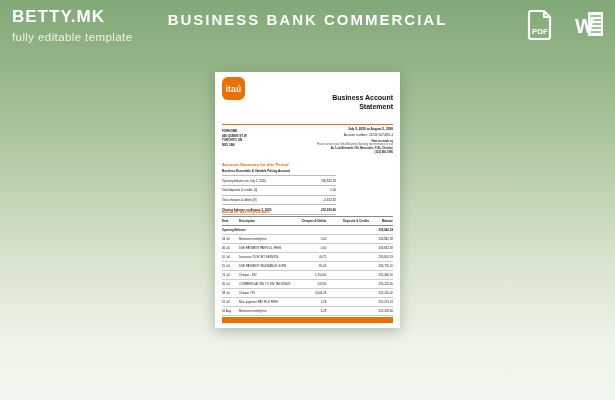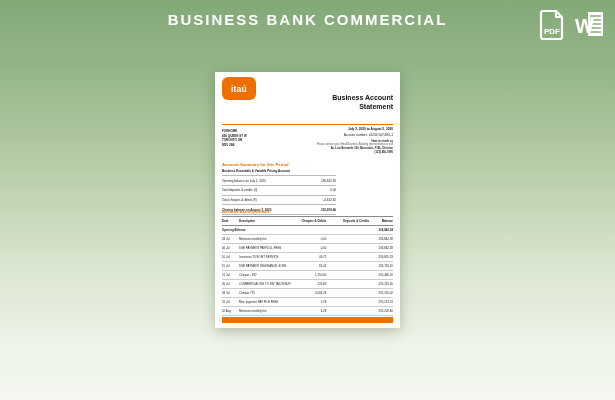--- a/index.html
+++ b/index.html
@@ -12,32 +12,32 @@
   }
 
   
   .brand { position:absolute; left:12px; top:7px; color:#ffffff; }
   .brand-name { font-size:17px; font-weight:bold; letter-spacing:1px; }
   .brand-tagline { font-size:11.5px; color:rgba(255,255,255,0.85); margin-top:4px; letter-spacing:0.4px; }
   .banner-title {
     position:absolute; left:0; right:0; top:11px; text-align:center;
     color:#ffffff; font-weight:bold; font-size:15px; letter-spacing:2px;
   }
-  .banner-icons { position:absolute; right:10px; top:8px; display:flex; gap:8px; }
+  .banner-icons { position:absolute; right:10px; top:8px; display:flex; gap:20px; }
   .file-icon { width:30px; height:32px; position:relative; }
 
   
   .page {
     position:absolute; left:215px; top:72px; width:185px; height:256px;
     background:#ffffff; box-shadow:0 3px 12px rgba(40,60,35,0.30);
     padding:6px 7px; font-size:3px; color:#333;
   }
 
   .logo {
-    position:absolute; left:7px; top:5px; width:34px; height:23px;
+    position:absolute; left:7px; top:5px; width:23px; height:23px;
     background:#ec7000; border-radius:6px; color:#fff;
     display:flex; align-items:center; justify-content:center;
     font-weight:bold; font-size:8.5px; letter-spacing:0.2px;
   }
   .doc-title { position:absolute; right:7px; top:21px; text-align:right; font-weight:bold; font-size:7px; line-height:1.35; color:#111; }
 
   .top-rule { position:absolute; left:7px; right:7px; top:52px; height:1px; background:#ec7000; }
 
   .period-line { position:absolute; right:7px; top:55px; font-weight:bold; font-size:3.2px; color:#111; }
   .account-line { position:absolute; right:7px; top:60.5px; font-size:3.2px; color:#222; }
@@ -73,20 +73,24 @@
 
   .table-footer-bar { height:6px; background:#ec7000; margin-top:1.5px; }
 
   svg { display:block; }
 </style>
 </head>
 <body>
 
 <div class="stage">
 
+  <div class="brand">
+    <div class="brand-name">BETTY.MK</div>
+    <div class="brand-tagline">fully editable template</div>
+  </div>
 
   <div class="banner-title">BUSINESS BANK COMMERCIAL</div>
 
   <div class="banner-icons">
     <div class="file-icon">
       <svg width="30" height="32" viewBox="0 0 30 32">
         <path d="M6 3 h13 l6 6 v20 a2 2 0 0 1 -2 2 h-17 a2 2 0 0 1 -2 -2 v-24 a2 2 0 0 1 2 -2 z" fill="none" stroke="#ffffff" stroke-width="2.2" stroke-linejoin="round"></path>
         <path d="M19 3 v6 h6" fill="none" stroke="#ffffff" stroke-width="2.2" stroke-linejoin="round"></path>
         <text x="7" y="26" font-size="8" font-weight="bold" fill="#ffffff" font-family="Liberation Sans, sans-serif">PDF</text>
       </svg>

